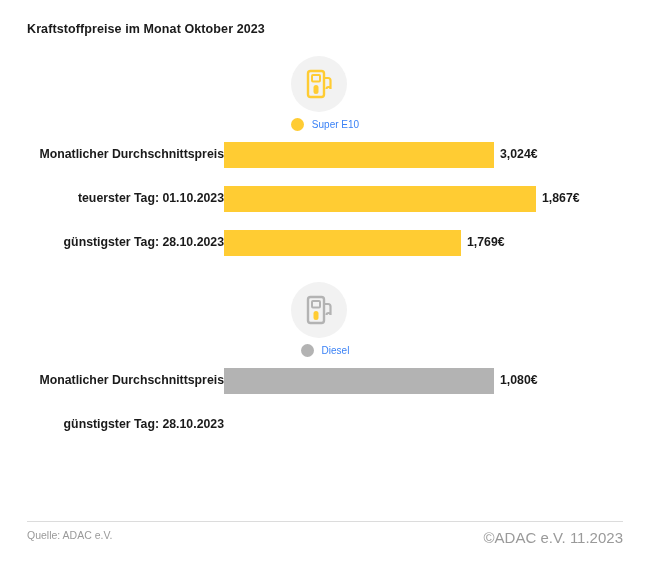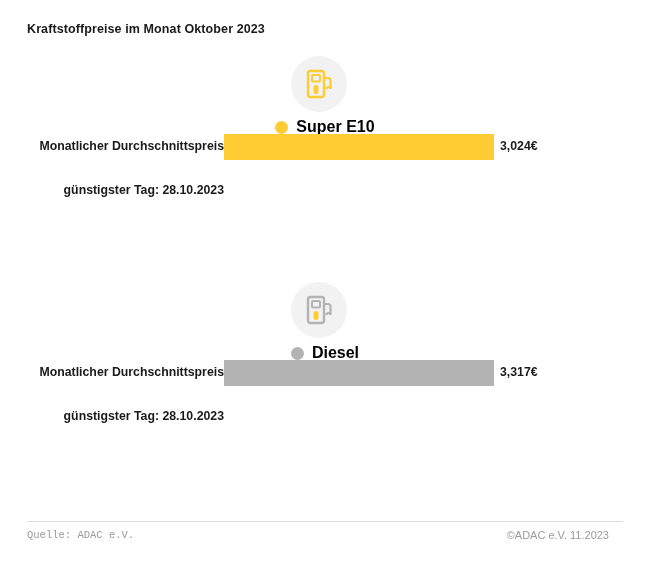--- a/index.html
+++ b/index.html
@@ -65,30 +65,30 @@
     justify-content: center;
     gap: 8px;
   }
   .legend-dot {
     width: 13px;
     height: 13px;
     border-radius: 50%;
     display: inline-block;
   }
   .legend-label {
-    font-size: 16px;
-    font-weight: bold;
-    color: #000000;
+    font-size: 10px;
+    font-weight: normal;
+    color: #3b82f6;
   }
 
   
   .bars {
     position: absolute;
     left: 0;
-    top: 78px;
+    top: 86px;
     width: 650px;
   }
   .row {
     position: relative;
     height: 26px;
     margin-bottom: 18px;
   }
   .row-label {
     position: absolute;
     right: 426px; 
@@ -129,27 +129,26 @@
     width: 596px;
     height: 1px;
     background: #dcdcdc;
   }
   .footer-left {
     position: absolute;
     left: 27px;
     top: 529px;
     font-size: 10.5px;
     color: #9a9a9a;
-    font-family: Liberation Mono, monospace;
   }
   .footer-right {
     position: absolute;
-    right: 41px;
+    right: 27px;
     top: 529px;
-    font-size: 11px;
+    font-size: 15px;
     color: #9a9a9a;
   }
 </style>
 </head>
 <body>
 
 <div class="page">
 
   <div class="title">Kraftstoffpreise im Monat Oktober 2023</div>
 
@@ -171,21 +170,32 @@
 
     <div class="bars">
       <div class="row">
         <div class="row-label">Monatlicher Durchschnittspreis</div>
         <div class="bar-wrap" style="width:270px">
           <div class="bar" style="background:#FFCC33"></div>
           <div class="bar-value">3,024€</div>
         </div>
       </div>
       <div class="row">
+        <div class="row-label">teuerster Tag: 01.10.2023</div>
+        <div class="bar-wrap" style="width:312px">
+          <div class="bar" style="background:#FFCC33"></div>
+          <div class="bar-value">1,867€</div>
+        </div>
+      </div>
+      <div class="row">
         <div class="row-label">günstigster Tag: 28.10.2023</div>
+        <div class="bar-wrap" style="width:237px">
+          <div class="bar" style="background:#FFCC33"></div>
+          <div class="bar-value">1,769€</div>
+        </div>
       </div>
     </div>
   </div>
 
   <div class="group group-diesel">
     <div class="badge">
       <span>
         <svg width="30" height="32" viewBox="0 0 30 32" aria-hidden="true">
           <rect x="4" y="3" width="16" height="26" rx="2.5" fill="none" stroke="#B3B3B3" stroke-width="2.4"></rect>
           <rect x="8" y="7" width="8" height="6.5" rx="1" fill="none" stroke="#B3B3B3" stroke-width="2"></rect>
@@ -197,21 +207,21 @@
     <div class="legend">
       <span class="legend-dot" style="background:#B3B3B3"></span>
       <span class="legend-label">Diesel</span>
     </div>
 
     <div class="bars">
       <div class="row">
         <div class="row-label">Monatlicher Durchschnittspreis</div>
         <div class="bar-wrap" style="width:270px">
           <div class="bar" style="background:#B3B3B3"></div>
-          <div class="bar-value">3,317€</div>
+          <div class="bar-value">1,080€</div>
         </div>
       </div>
       <div class="row">
         <div class="row-label">günstigster Tag: 28.10.2023</div>
       </div>
     </div>
   </div>
 
   <div class="footer-rule"></div>
   <div class="footer-left">Quelle: ADAC e.V.</div>

